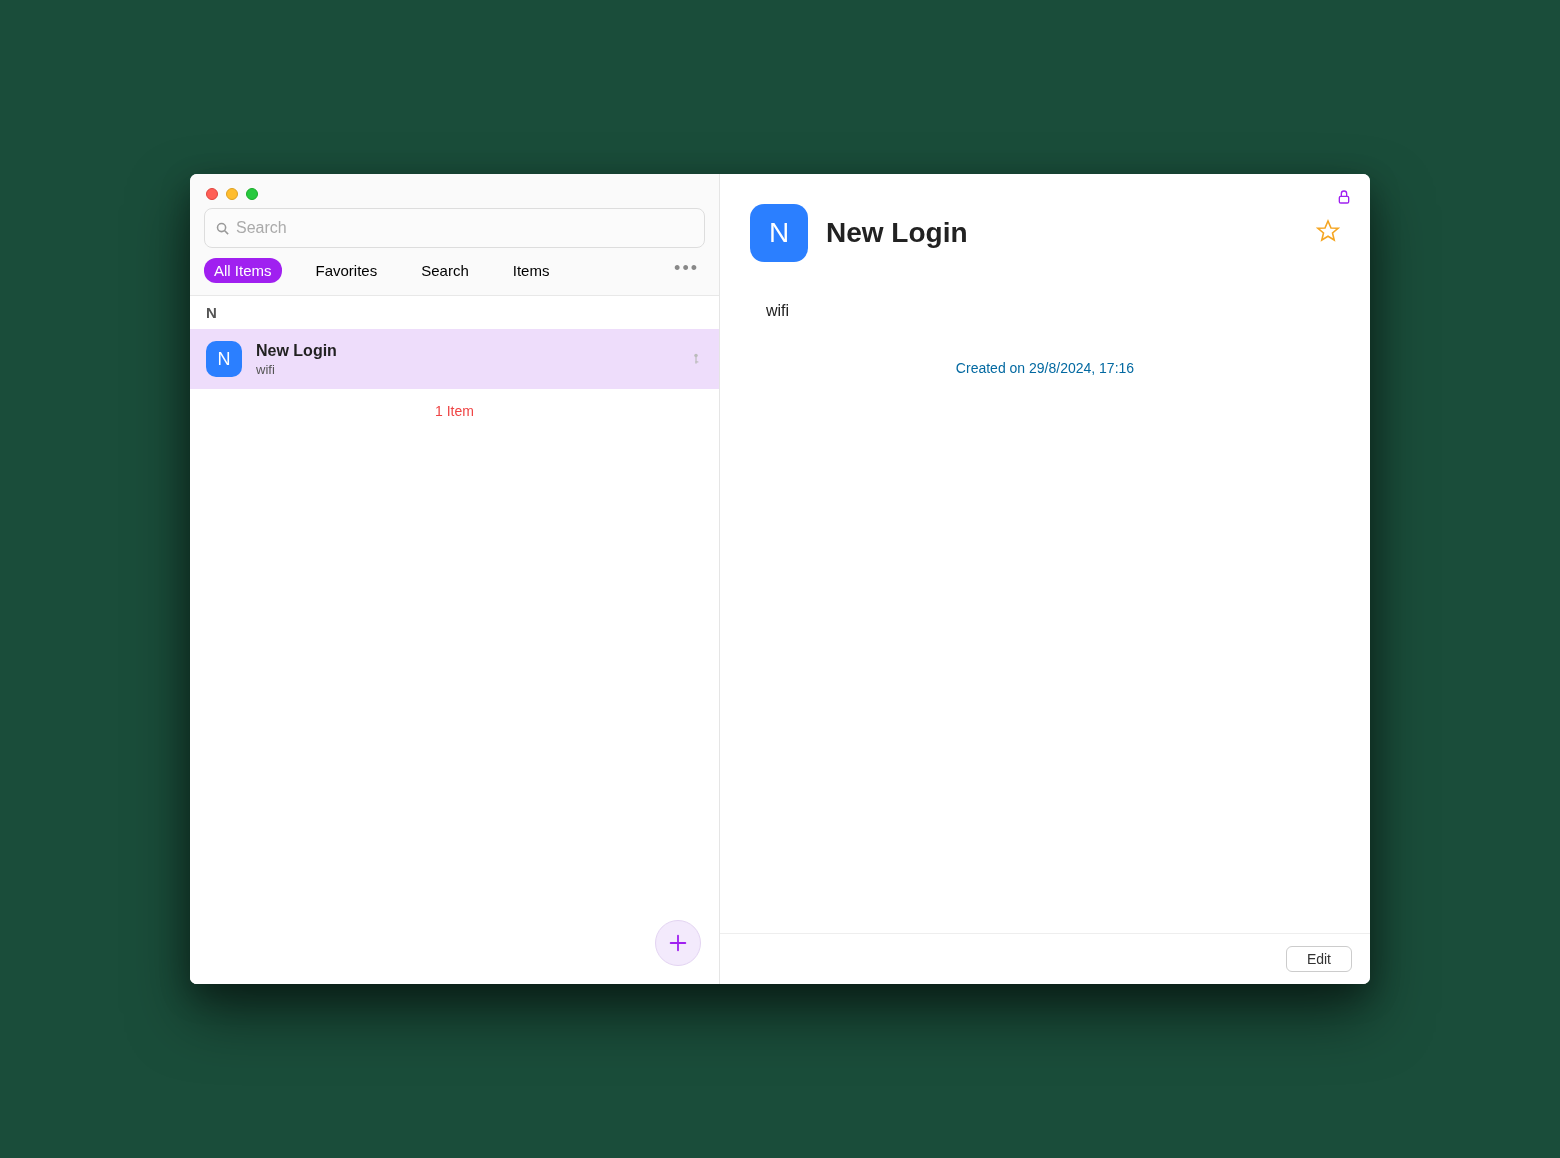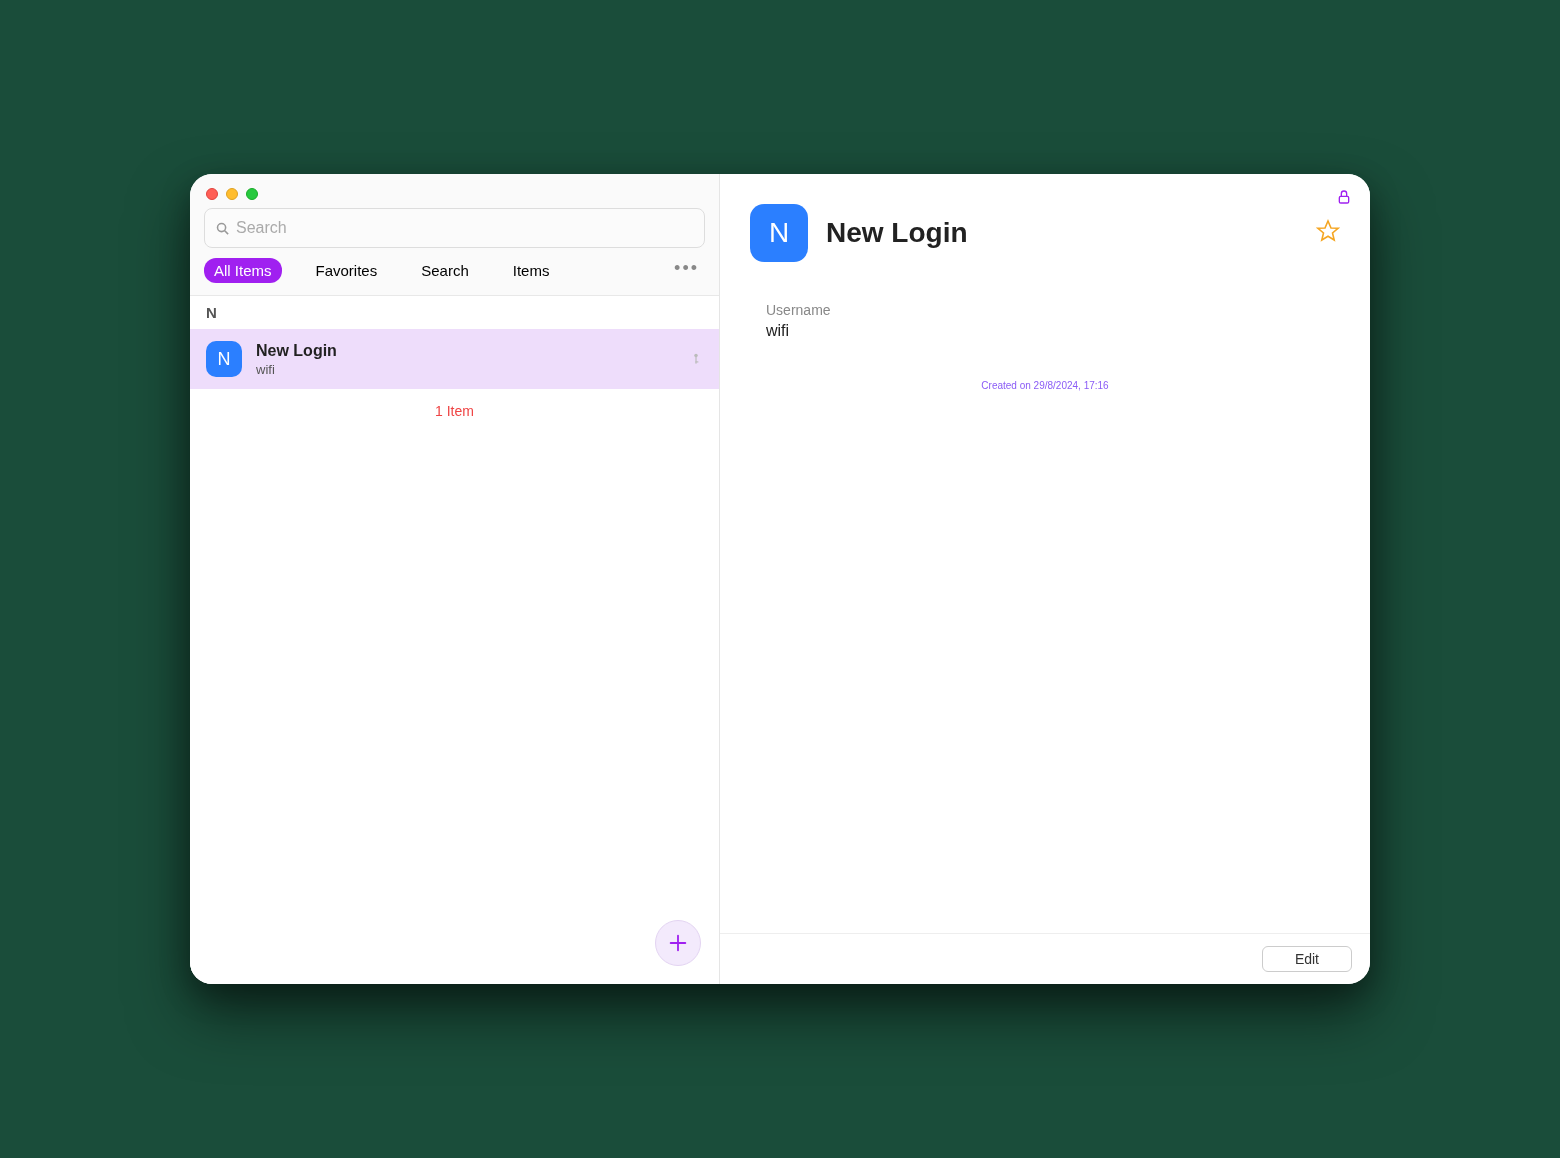--- a/index.html
+++ b/index.html
@@ -9,21 +9,21 @@
     width: 1560px;
     height: 1158px;
     display: flex;
     align-items: center;
     justify-content: center;
   }
   .window {
     width: 1180px;
     height: 810px;
     background: #fff;
-    border-radius: 22px;
+    border-radius: 7px;
     box-shadow: 0 30px 60px rgba(0,0,0,0.5), 0 10px 30px rgba(0,0,0,0.3);
     display: flex;
     overflow: hidden;
     position: relative;
   }
   .sidebar {
     width: 530px;
     background: #fafafa;
     border-right: 1px solid #e5e5e5;
     display: flex;
@@ -201,36 +201,36 @@
   .field-label { font-size: 14px; color: #888; margin-bottom: 4px; }
   .field-value { font-size: 16px; color: #222; }
   .password-dots {
     font-size: 20px;
     letter-spacing: 2px;
     color: #000;
     line-height: 1;
   }
   .created {
     text-align: center;
-    color: #8b5cf6;
-    font-size: 10px;
+    color: #0369a1;
+    font-size: 14px;
     margin-top: 40px;
   }
   .detail-footer {
     margin-top: auto;
     border-top: 1px solid #eee;
     padding: 12px 18px;
     display: flex;
     justify-content: flex-end;
   }
   .edit-btn {
     background: #fff;
     border: 1px solid #ccc;
     border-radius: 6px;
-    padding: 4px 32px;
+    padding: 4px 20px;
     font-size: 14px;
     cursor: pointer;
     color: #333;
   }
 </style>
 </head>
 <body>
 
 <div class="window">
 
@@ -293,21 +293,20 @@
         <div class="detail-title">New Login</div>
       </div>
       <div class="star-btn">
         <svg viewBox="0 0 24 24" fill="none" stroke="currentColor" stroke-width="1.6">
             <polygon points="12,2 15,9 22,9.3 16.5,14 18.2,21 12,17.3 5.8,21 7.5,14 2,9.3 9,9"></polygon>
           </svg>
       </div>
     </div>
     <div class="fields">
       <div class="field">
-        <div class="field-label">Username</div>
         <div class="field-value">wifi</div>
       </div>
       <div class="created">Created on 29/8/2024, 17:16</div>
     </div>
     <div class="detail-footer">
       <button class="edit-btn">Edit</button>
     </div>
   </div>
 </div>
 

